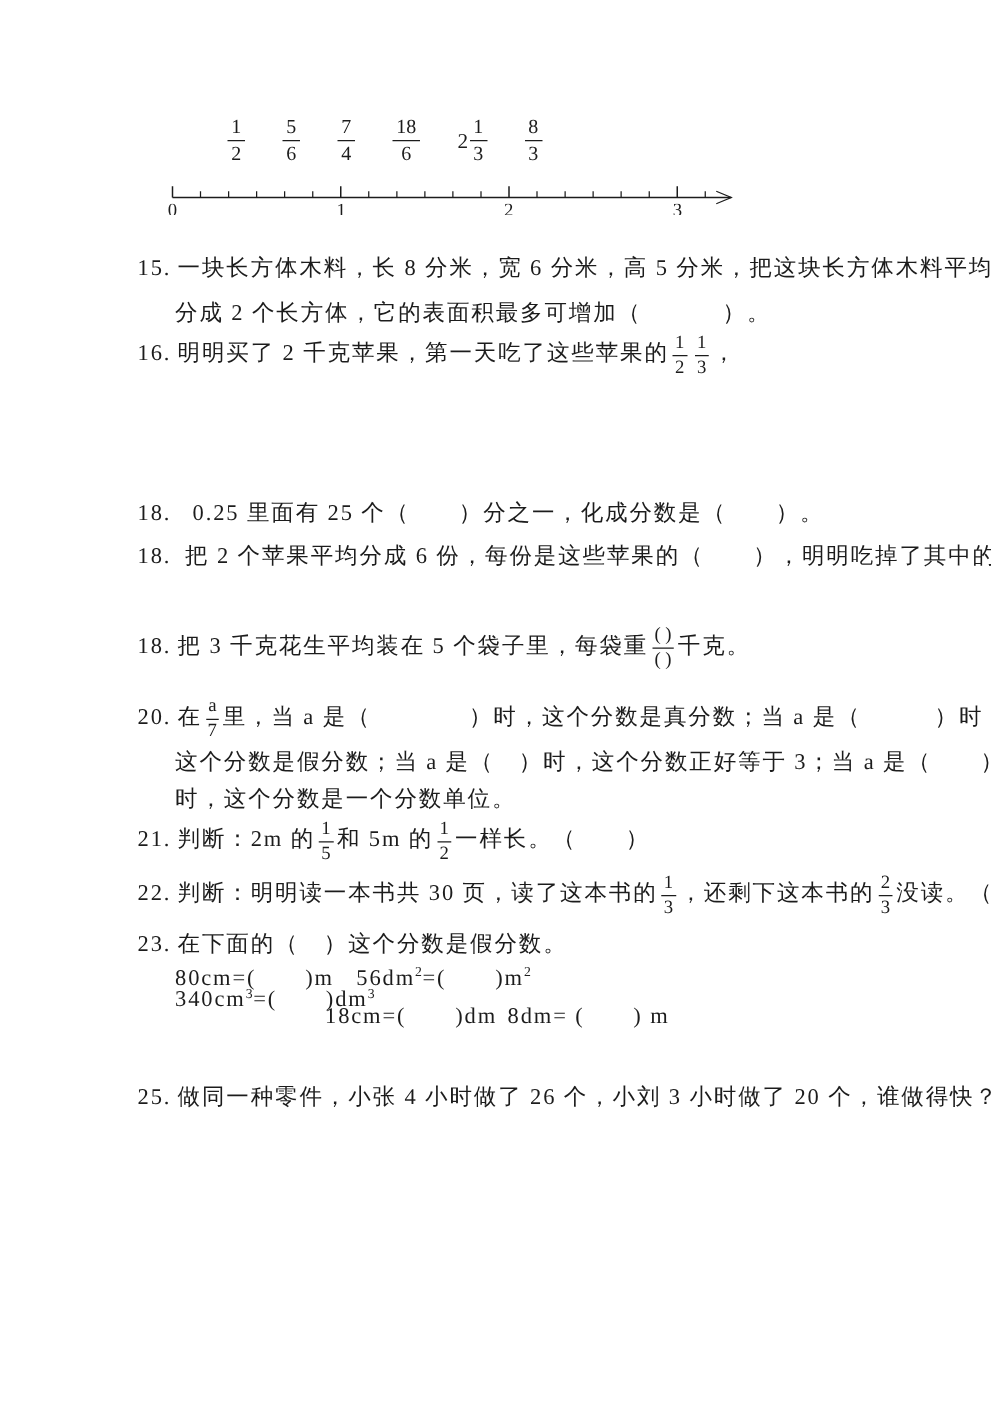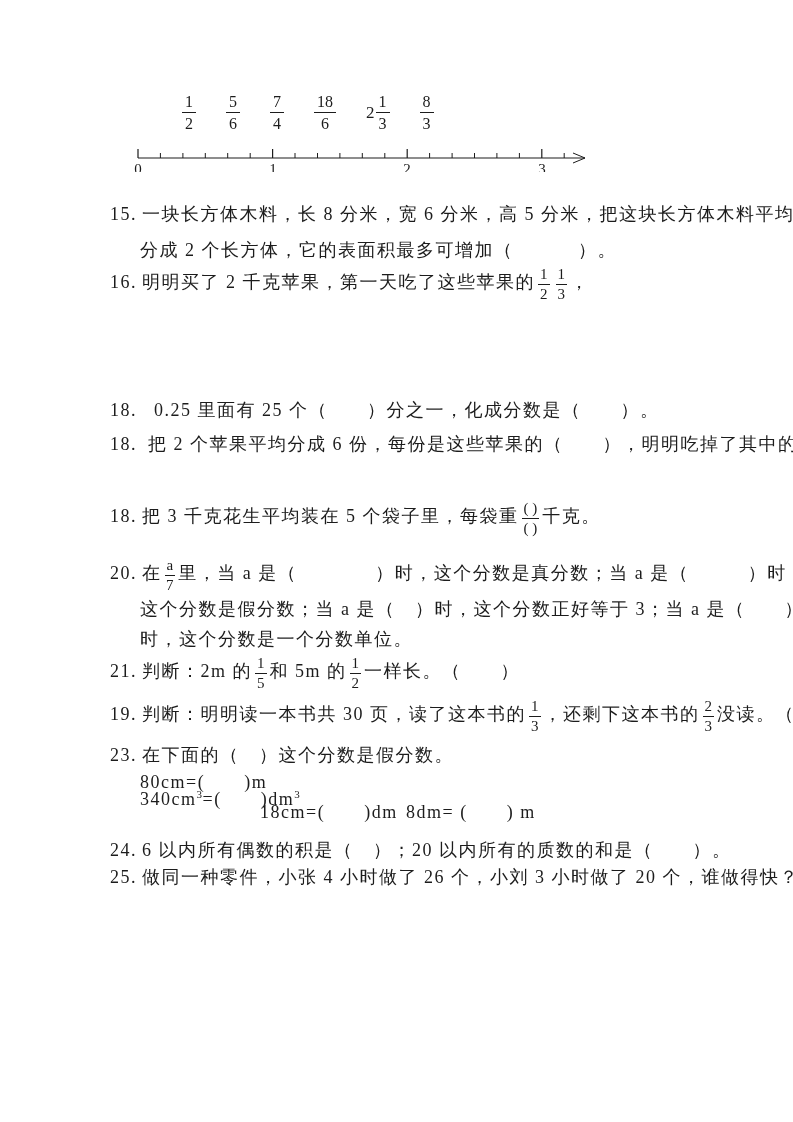--- a/index.html
+++ b/index.html
@@ -91,25 +91,25 @@
   <div class="line" style="left:110px;top:431px"><span class="qno">18.</span><span> 把 2 个苹果平均分成 6 份，每份是这些苹果的（　　），明明吃掉了其中的 5</span></div>
 
   <div class="line" style="left:110px;top:500px"><span class="qno">18.</span><span>把 3 千克花生平均装在 5 个袋子里，每袋重</span><span class="ifr"><span class="fn">( )</span><span class="fd">( )</span></span><span>千克。</span></div>
 
   <div class="line" style="left:110px;top:557px"><span class="qno">20.</span><span>在</span><span class="ifr"><span class="fn">a</span><span class="fd">7</span></span><span>里，当 a 是（　　　　）时，这个分数是真分数；当 a 是（　　　）时，</span></div>
   <div class="line" style="left:140px;top:596px"><span>这个分数是假分数；当 a 是（　）时，这个分数正好等于 3；当 a 是（　　）</span></div>
   <div class="line" style="left:140px;top:626px"><span>时，这个分数是一个分数单位。</span></div>
 
   <div class="line" style="left:110px;top:655px"><span class="qno">21.</span><span>判断：2m 的</span><span class="ifr"><span class="fn">1</span><span class="fd">5</span></span><span>和 5m 的</span><span class="ifr"><span class="fn">1</span><span class="fd">2</span></span><span>一样长。（　　）</span></div>
 
-  <div class="line" style="left:110px;top:698px"><span class="qno">19.</span><span>判断：明明读一本书共 30 页，读了这本书的</span><span class="ifr"><span class="fn">1</span><span class="fd">3</span></span><span>，还剩下这本书的</span><span class="ifr"><span class="fn">2</span><span class="fd">3</span></span><span>没读。（　）</span></div>
+  <div class="line" style="left:110px;top:698px"><span class="qno">22.</span><span>判断：明明读一本书共 30 页，读了这本书的</span><span class="ifr"><span class="fn">1</span><span class="fd">3</span></span><span>，还剩下这本书的</span><span class="ifr"><span class="fn">2</span><span class="fd">3</span></span><span>没读。（　）</span></div>
 
   <div class="line" style="left:110px;top:742px"><span class="qno">23.</span><span>在下面的（　）这个分数是假分数。</span></div>
   <div class="line" style="left:140px;top:769px"><span>80cm=(　　)m</span></div>
+  <div class="line" style="left:285px;top:769px"><span>56dm</span><span class="sup">2</span><span>=(　　)m</span><span class="sup">2</span></div>
   <div class="line" style="left:140px;top:786px"><span>340cm</span><span class="sup">3</span><span>=(　　)dm</span><span class="sup">3</span></div>
   <div class="line" style="left:260px;top:799px"><span>18cm=(　　)dm</span></div>
   <div class="line" style="left:406px;top:799px"><span>8dm= (　　) m</span></div>
 
-  <div class="line" style="left:110px;top:837px"><span class="qno">24.</span><span>6 以内所有偶数的积是（　）；20 以内所有的质数的和是（　　）。</span></div>
 
   <div class="line" style="left:110px;top:864px"><span class="qno">25.</span><span>做同一种零件，小张 4 小时做了 26 个，小刘 3 小时做了 20 个，谁做得快？</span></div>
 
 </div>
 
 </body></html>

